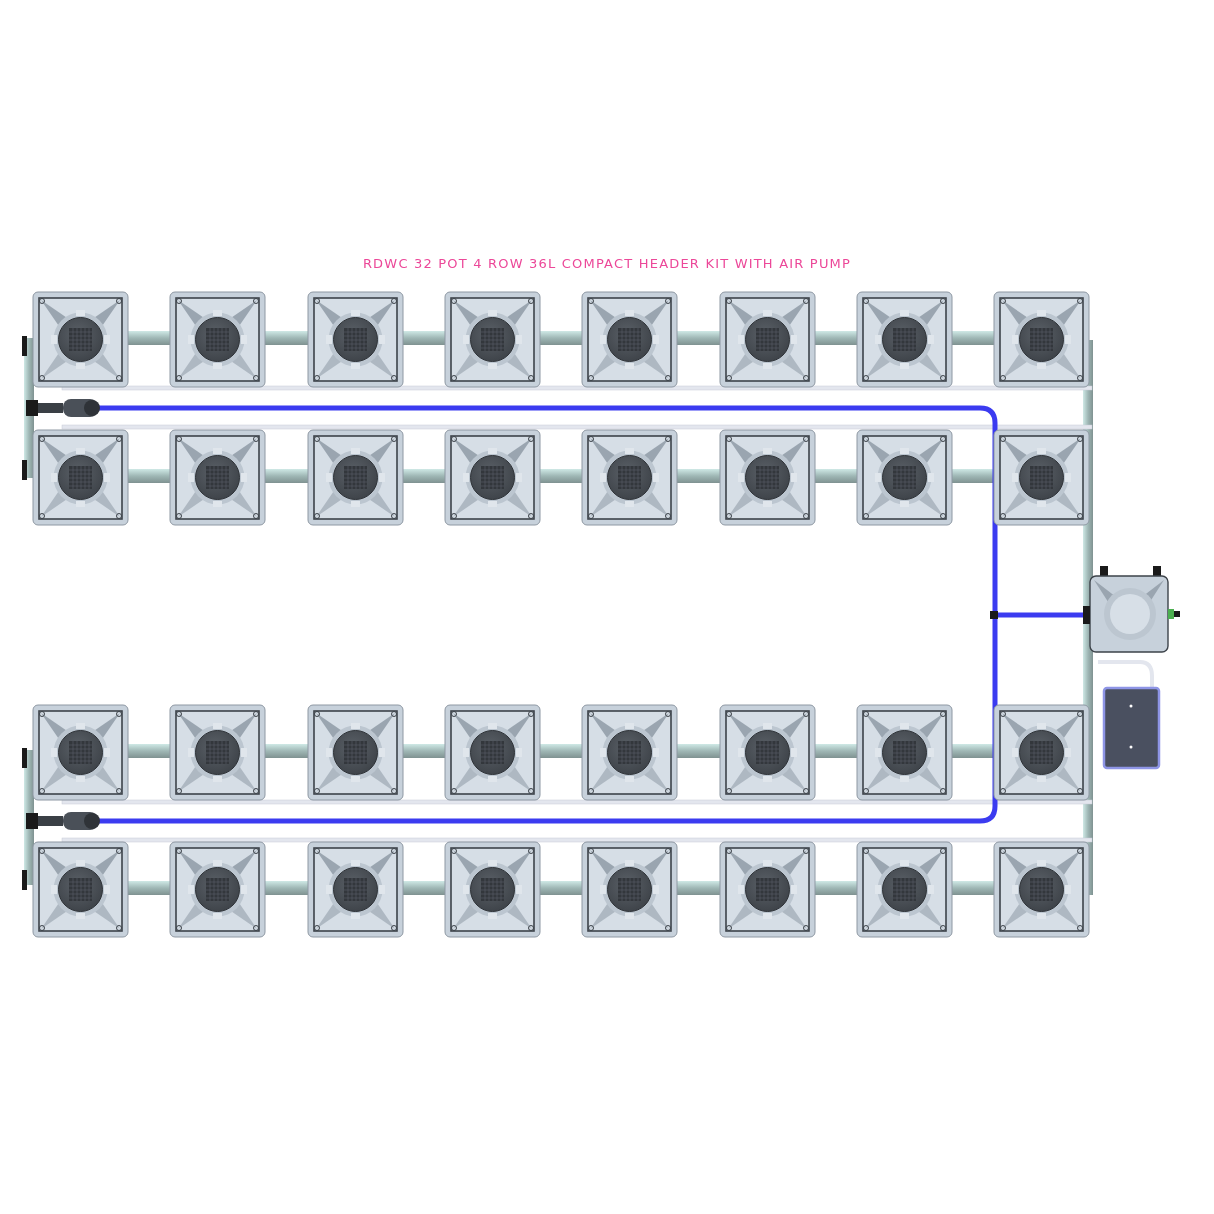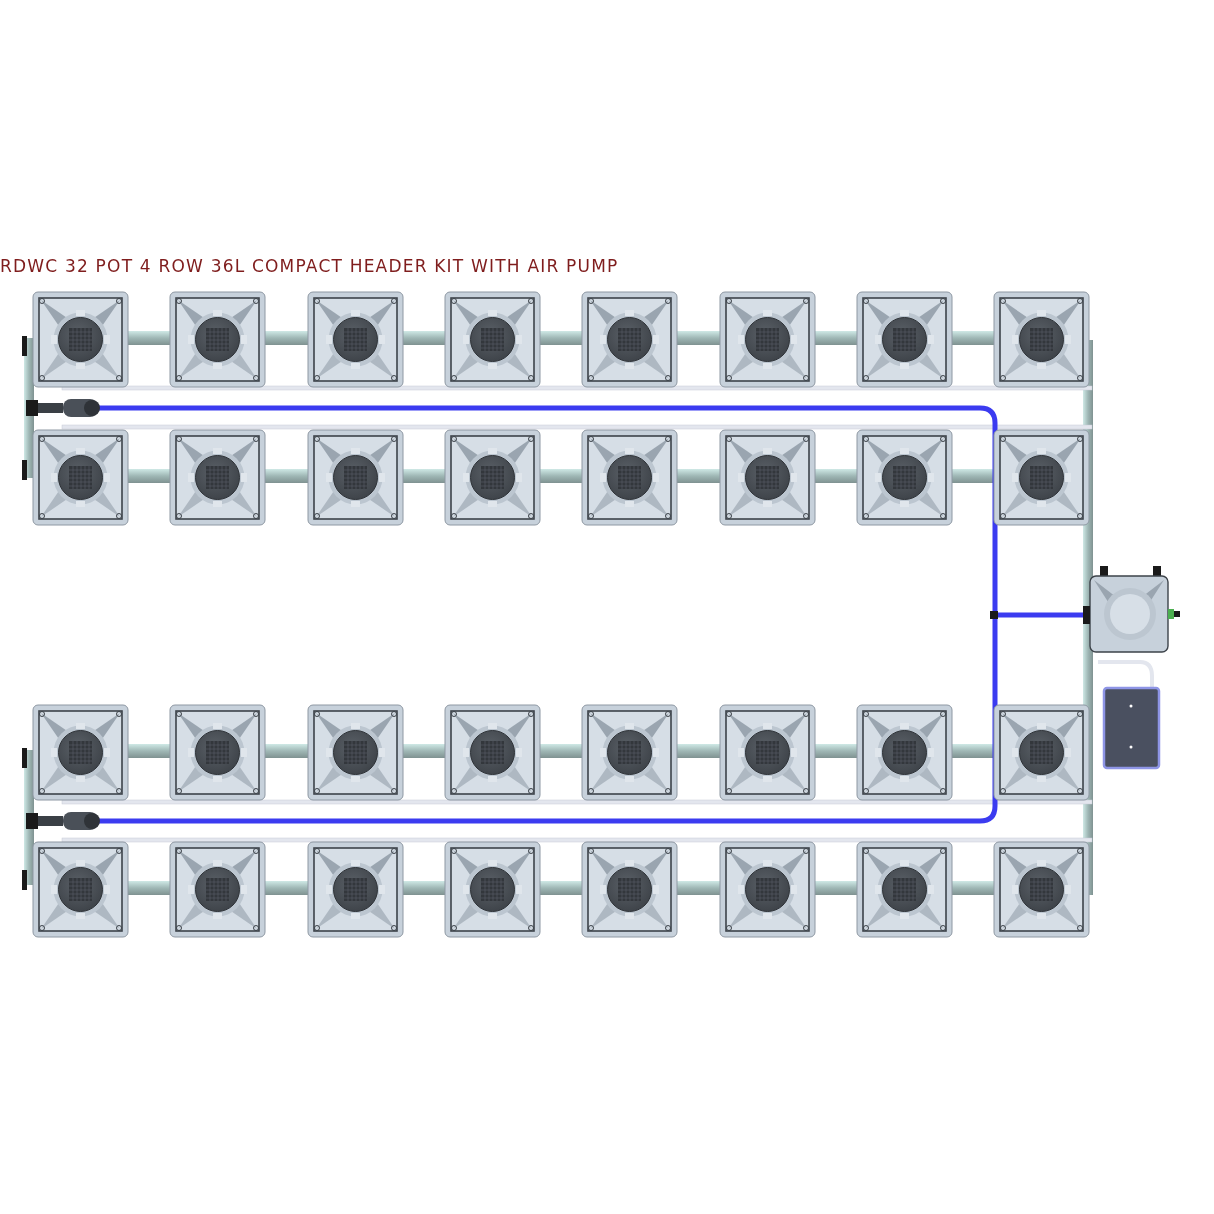--- a/index.html
+++ b/index.html
@@ -1,17 +1,17 @@
 <!DOCTYPE html>
 <html><head>
 <meta charset="utf-8">
 <style>
   html,body{margin:0;padding:0;background:#ffffff;}
   body{width:1214px;height:1214px;position:relative;overflow:hidden;font-family:"DejaVu Sans",sans-serif;}
-  .title{position:absolute;left:0;width:1214px;top:256px;text-align:left;color:#7f1d1d;font-family:"DejaVu Sans",sans-serif;font-size:17px;letter-spacing:1.2px;font-weight:normal;}
+  .title{position:absolute;left:0;width:1214px;top:256px;text-align:center;color:#ec4899;font-family:"DejaVu Sans",sans-serif;font-size:13px;letter-spacing:1.2px;font-weight:normal;}
   svg{position:absolute;left:0;top:0;}
 </style>
 </head>
 <body>
 
 <div class="title">RDWC 32 POT 4 ROW 36L COMPACT HEADER KIT WITH AIR PUMP</div>
 
 <svg width="1214" height="1214" viewBox="0 0 1214 1214">
   <defs>
     <linearGradient id="pipeG" x1="0" y1="0" x2="0" y2="1">

